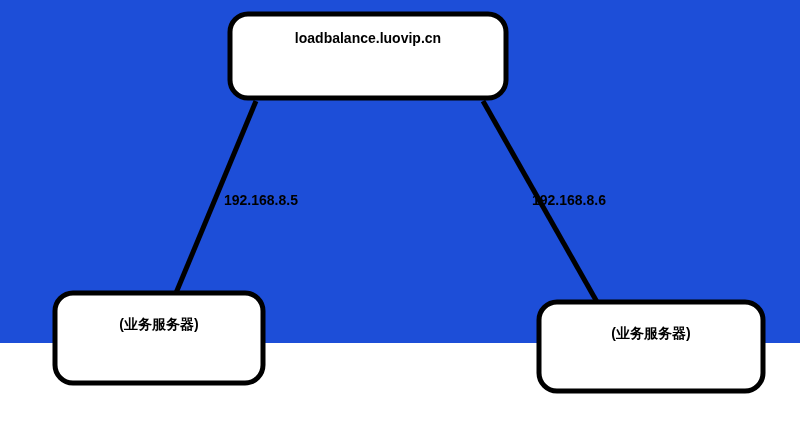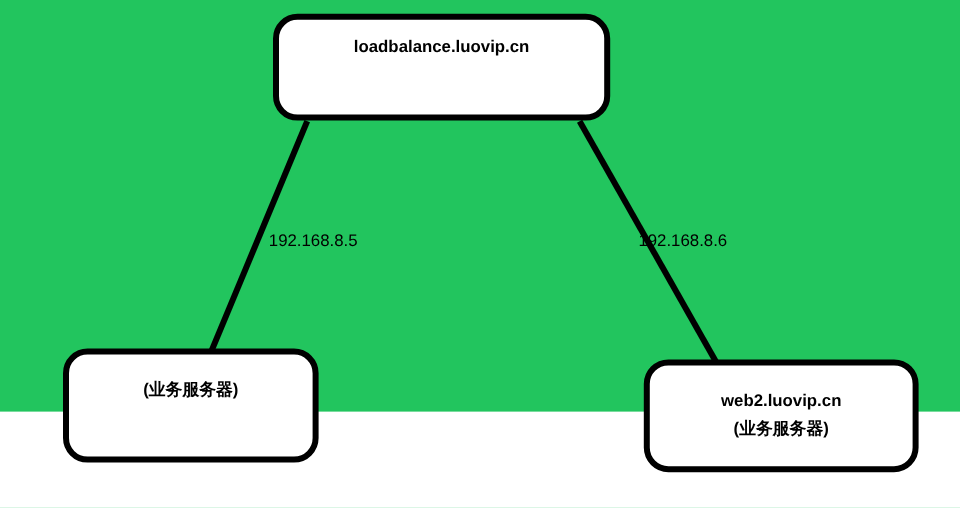--- a/index.html
+++ b/index.html
@@ -10,21 +10,21 @@
   body {
     width: 800px;
     height: 423px;
     font-family: "Liberation Sans", sans-serif;
     overflow: hidden;
   }
   #diagram-root {
     position: relative;
     width: 800px;
     height: 343px;
-    background: #22c55e;
+    background: #1d4ed8;
   }
   svg.canvas {
     position: absolute;
     top: 0;
     left: 0;
     width: 800px;
     height: 423px;
   }
   .node-box {
     fill: #ffffff;
@@ -43,21 +43,21 @@
     color: #000000;
     font-weight: bold;
     font-size: 14px;
     line-height: 24px;
     white-space: nowrap;
     font-family: "Liberation Sans", sans-serif;
   }
   .edge-label {
     position: absolute;
     color: #000000;
-    font-weight: normal;
+    font-weight: bold;
     font-size: 14px;
     white-space: nowrap;
     font-family: "Liberation Sans", sans-serif;
   }
   #lb-label {
     left: 228px;
     top: 26px;
     width: 280px;
   }
   #web1-label {
@@ -95,20 +95,19 @@
 
   <div class="node-label" id="lb-label">
     <div>loadbalance.luovip.cn</div>
   </div>
 
   <div class="node-label" id="web1-label">
     <div>(业务服务器)</div>
   </div>
 
   <div class="node-label" id="web2-label">
-    <div>web2.luovip.cn</div>
     <div>(业务服务器)</div>
   </div>
 
   <div class="edge-label" id="edge-left-label">192.168.8.5</div>
   <div class="edge-label" id="edge-right-label">192.168.8.6</div>
 
 </div>
 
 </body></html>

